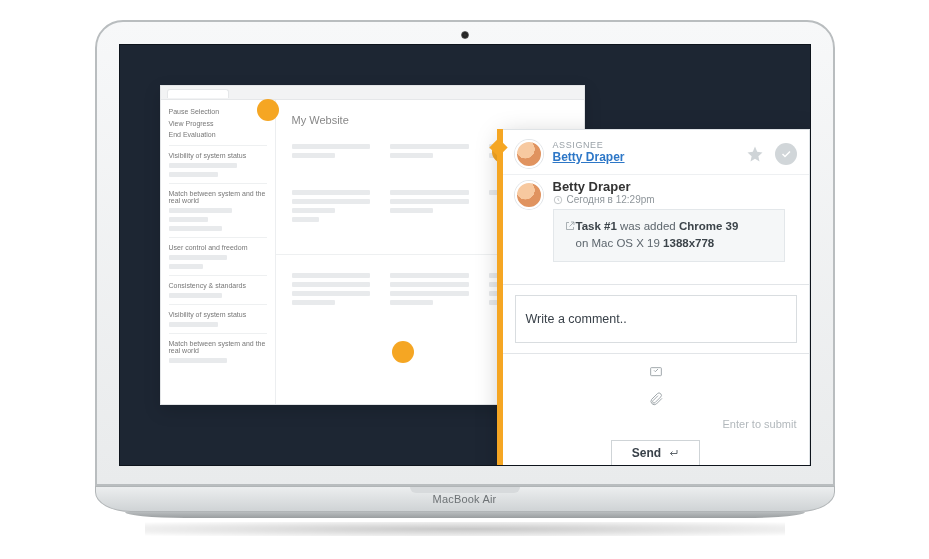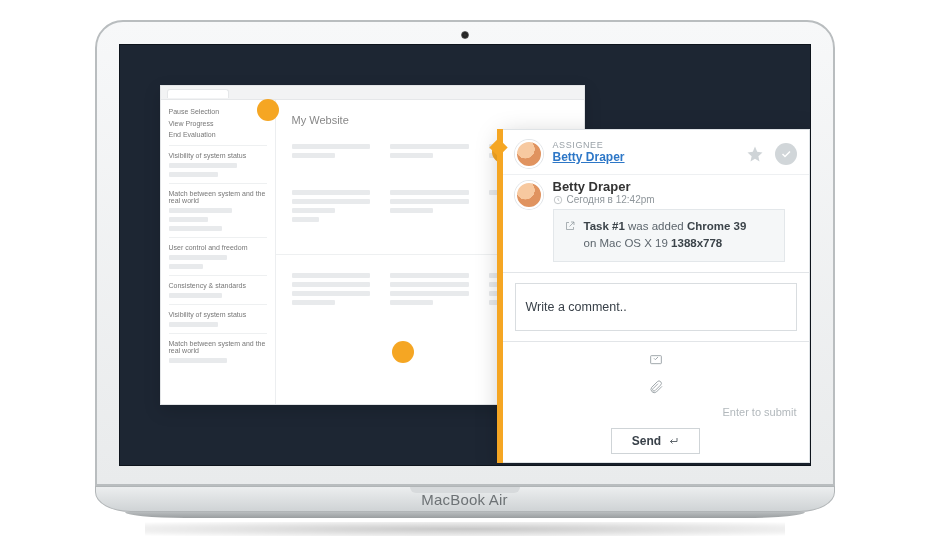--- a/index.html
+++ b/index.html
@@ -48,21 +48,21 @@
     background: linear-gradient(#eceeef,#cfd3d5);
     border-bottom-left-radius: 36px 20px;
     border-bottom-right-radius: 36px 20px;
     border: 1px solid #b1b5b7;
     position: relative;
     display:flex;
     align-items:center;
     justify-content:center;
   }
   .base-label {
-    font-size: 15px;
+    font-size: 11px;
     color: #6d7275;
     letter-spacing: 0.2px;
   }
   .notch {
     position: absolute;
     top: 0; left: 50%;
     transform: translateX(-50%);
     width: 110px; height: 6px;
     background: #d7dadc;
     border-radius: 0 0 10px 10px;
@@ -204,29 +204,28 @@
     border-top:1px solid #eef0f2;
   }
   .post-head { display:flex; gap:10px; align-items:flex-start; }
   .post-head .avatar { margin-top:2px;}
   .post-name { font-weight:700; font-size:13px;}
   .post-time { font-size:10px; color:#8f969b; display:flex;align-items:center;gap:4px;}
   .post-time svg{width:10px;height:10px;fill:none;stroke:#8f969b;stroke-width:1.3;}
   .post-text { margin:6px 0 10px 38px; font-size:12.5px; color:#394149; line-height:1.35;}
 
   .meta-box {
-    margin: 0 12px 0 38px;
+    margin: 0 12px 12px 38px;
     border:1px solid #e3e7ea;
     background:#f5f7f8;
     padding:8px 10px;
     font-size:11.5px;
     color:#5d666d;
     line-height:1.5;
     display:flex;
-    gap:8px;
   }
   .meta-box svg{width:12px;height:12px;fill:none;stroke:#8a9298;stroke-width:1.4;flex:none;margin-top:2px;}
   .meta-box b{color:#3c444a;font-weight:600;}
 
   .comment-area {
     border-top:1px solid #e2e5e8;
     padding:10px 12px;
   }
   .comment-input {
     border:1px solid #d9dde0;
@@ -384,21 +383,21 @@
         <div class="post">
           <div class="post-head">
             <div class="avatar"></div>
             <div>
               <div class="post-name">Betty Draper</div>
               <div class="post-time">
                 <svg viewBox="0 0 24 24">
                     <circle cx="12" cy="12" r="9"></circle>
                     <path d="M12 7v5l3 2"></path>
                   </svg>
-                <span>Сегодня в 12:42pm</span>
+                <span>Сегодня в 12:29pm</span>
               </div>
             </div>
           </div>
           <div class="meta-box">
             <svg viewBox="0 0 24 24">
                 <path d="M14 4h6v6M20 4l-9 9M19 14v5H5V5h5"></path>
               </svg>
             <div>
               <b>Task #1</b><span> was added </span><b>Chrome 39</b><br>
               <span> on </span><span>Mac OS X 19</span>&nbsp;<b>1388x778</b>

